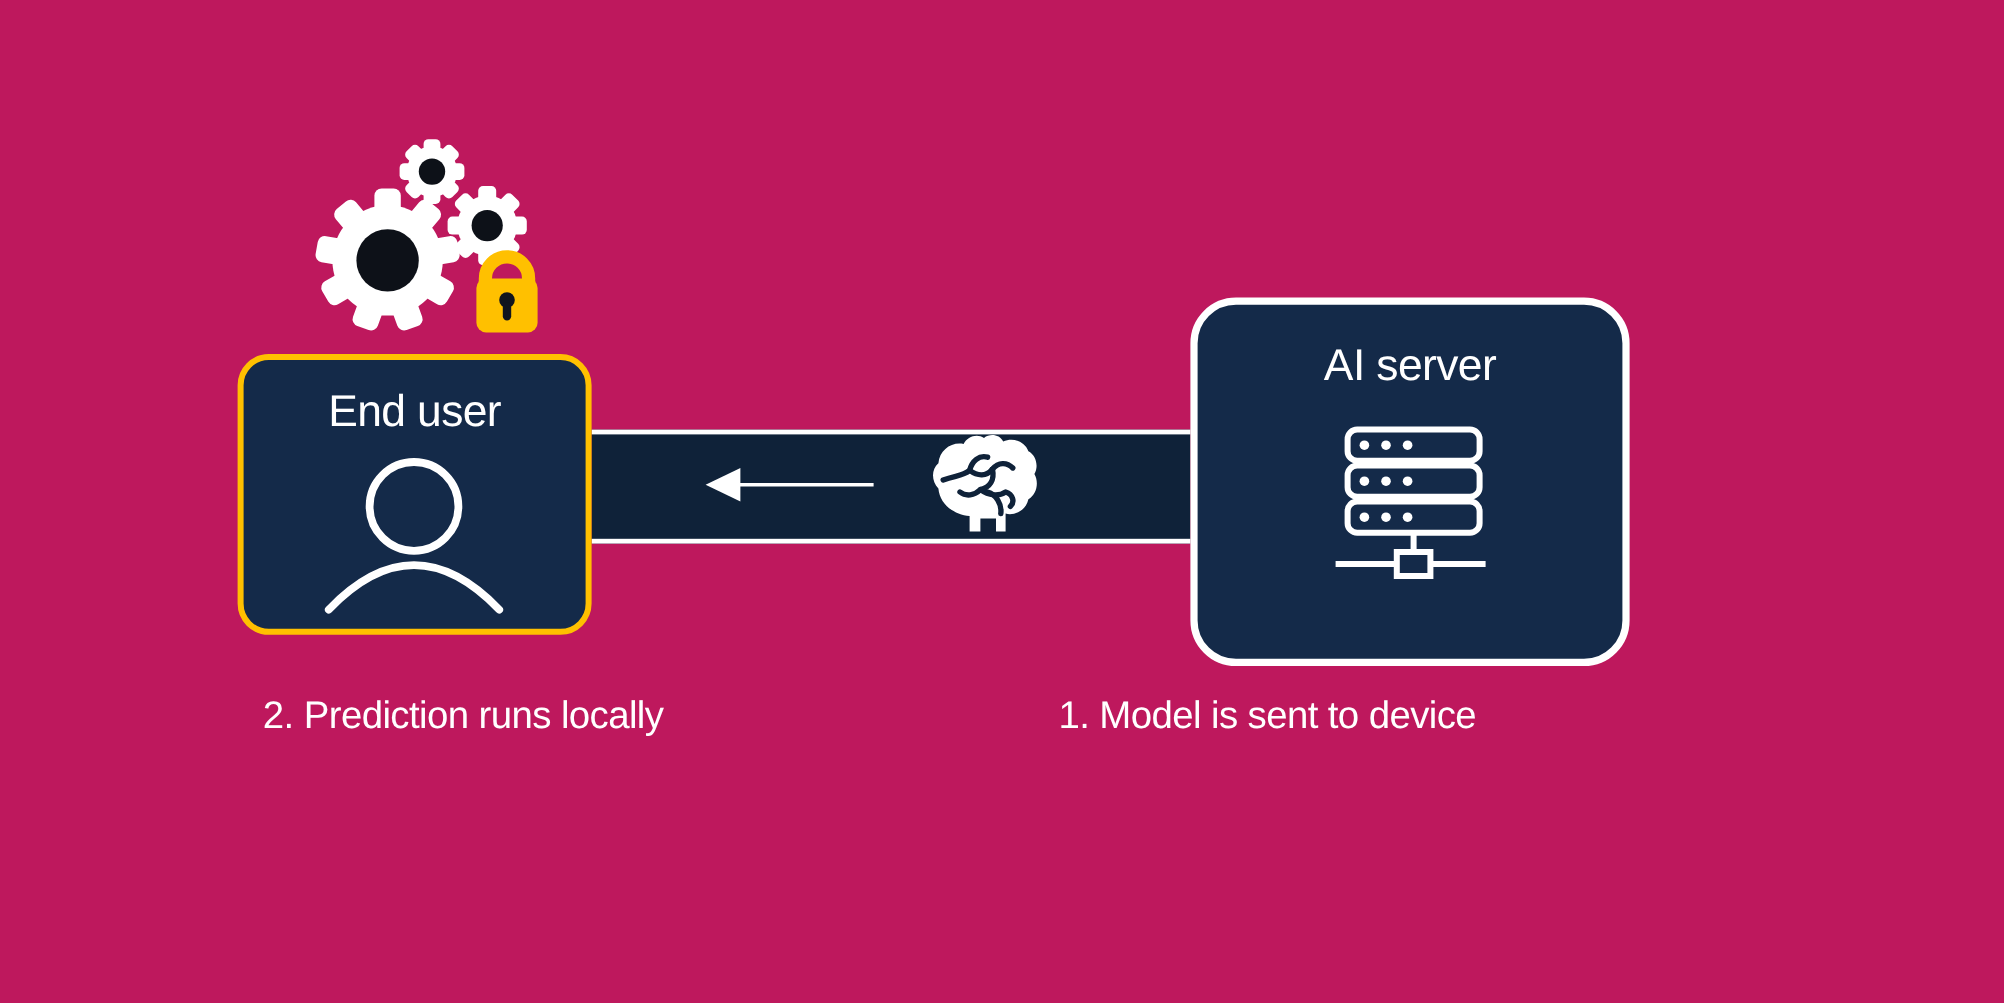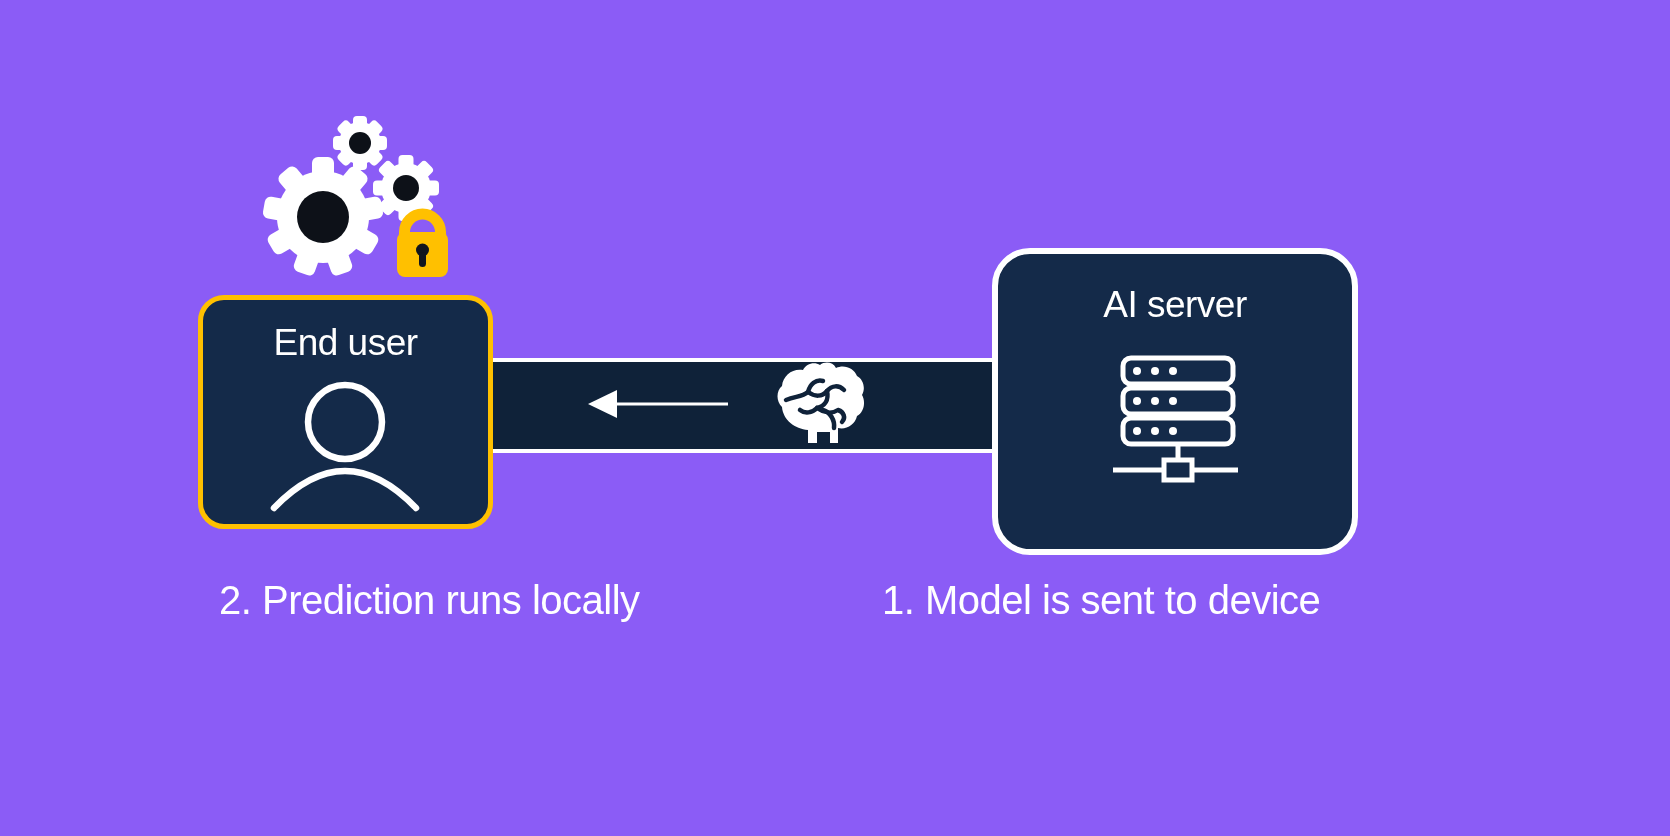--- a/index.html
+++ b/index.html
@@ -1,18 +1,18 @@
 <!DOCTYPE html>
 <html><head>
 <meta charset="utf-8">
 <style>
   html, body { margin:0; padding:0; background:#0D1118; }
   .canvas {
     position:relative; width:1670px; height:836px;
-    background:#8b5cf6; overflow:hidden;
+    background:#be185d; overflow:hidden;
     font-family:"Liberation Sans","DejaVu Sans",sans-serif;
   }
   .abs { position:absolute; }
 
   
   .band {
     position:absolute; left:493px; top:358px; width:499px; height:95px;
     background:#0F2239; box-sizing:border-box;
     border-top:4px solid #FFFFFF; border-bottom:4px solid #FFFFFF;
   }
@@ -22,21 +22,21 @@
   .node--user  { left:198px; top:295px; width:295px; height:234px;
                  border:5px solid #FFC000; border-radius:26px; }
   .node--server{ left:992px; top:248px; width:366px; height:307px;
                  border:6px solid #FFFFFF; border-radius:38px; }
   .node-label { color:#FFFFFF; text-align:center; font-size:37px; letter-spacing:-0.5px; }
   .node--user  .node-label { margin-top:22px; }
   .node--server .node-label{ margin-top:30px; }
 
   
   .caption {
-    position:absolute; top:578px; color:#FFFFFF; font-size:40px;
+    position:absolute; top:578px; color:#FFFFFF; font-size:32px;
     letter-spacing:-0.5px; white-space:nowrap;
   }
   .caption--left  { left:219px; }
   .caption--right { left:882px; }
 </style>
 </head>
 <body>
 
 <div class="canvas">
 

